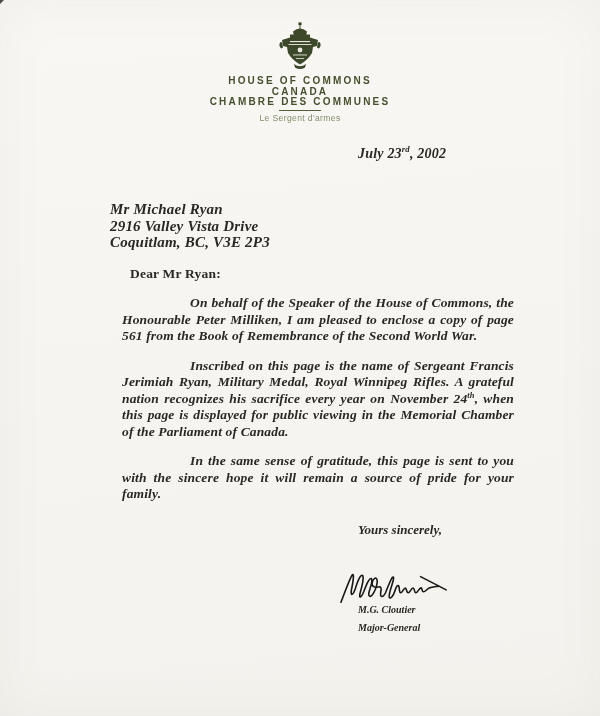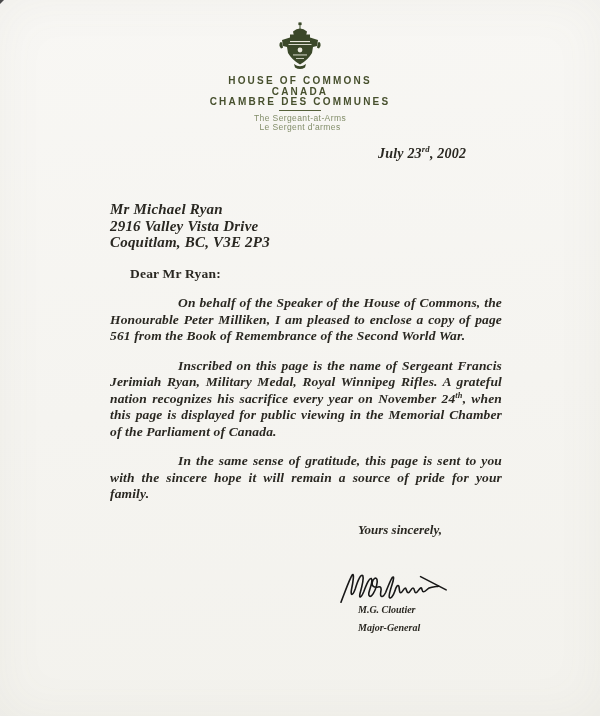--- a/index.html
+++ b/index.html
@@ -56,21 +56,20 @@
     color: #828d69;
   }
 
   .date-line {
     position: absolute;
     left: 358px; top: 146px;
     font-size: 14px;
     font-style: italic;
     font-weight: bold;
     letter-spacing: 0.2px;
-    margin-left: 20px;
   }
   sup {
     font-size: 0.62em;
     vertical-align: super;
     line-height: 0;
   }
 
   .address {
     position: absolute;
     left: 110px; top: 201px;
@@ -85,21 +84,21 @@
     position: absolute;
     left: 110px; top: 266px;
     font-size: 13.5px;
     font-weight: bold;
     letter-spacing: 0.2px;
     margin-left: 20px;
   }
 
   .letter-body {
     position: absolute;
-    left: 110px; top: 295px;
+    left: 122px; top: 295px;
     width: 392px;
     font-size: 13.5px;
     font-style: italic;
     font-weight: bold;
     line-height: 16.5px;
     letter-spacing: 0.15px;
   }
   .letter-body p {
     text-align: justify;
     text-indent: 68px;
@@ -153,21 +152,20 @@
         <rect x="11.5" y="22" width="23" height="0.9"></rect>
         <circle cx="23" cy="28" r="2.4"></circle>
         <rect x="16" y="32.5" width="14" height="0.9"></rect>
         <rect x="19" y="36" width="8" height="0.8"></rect>
       </g>
     </svg>
     <div class="lh-caps">HOUSE OF COMMONS</div>
     <div class="lh-caps">CANADA</div>
     <div class="lh-caps">CHAMBRE DES COMMUNES</div>
     <div class="lh-rule"></div>
-    <div class="lh-small">The Sergeant-at-Arms</div>
     <div class="lh-small">Le Sergent d'armes</div>
   </div>
 
   <div class="date-line"><span>July 23</span><sup>rd</sup><span>, 2002</span></div>
 
   <div class="address">
     <div>Mr Michael Ryan</div>
     <div>2916 Valley Vista Drive</div>
     <div>Coquitlam, BC, V3E 2P3</div>
   </div>

